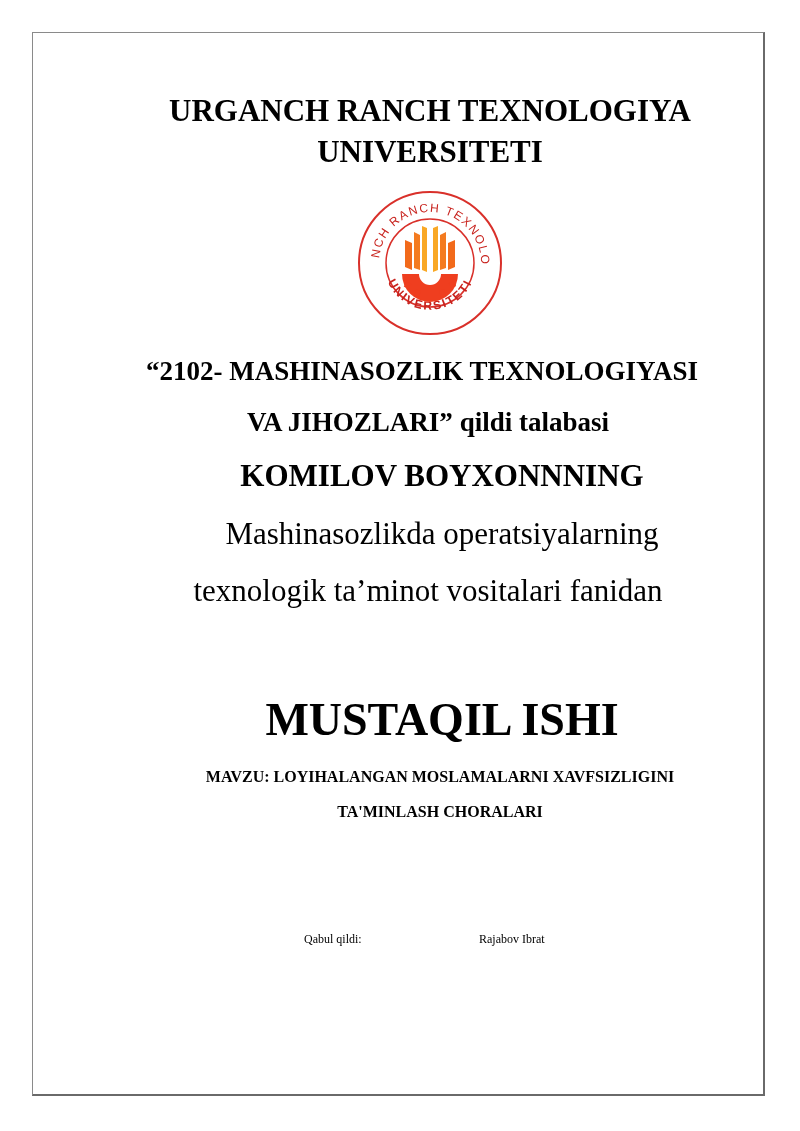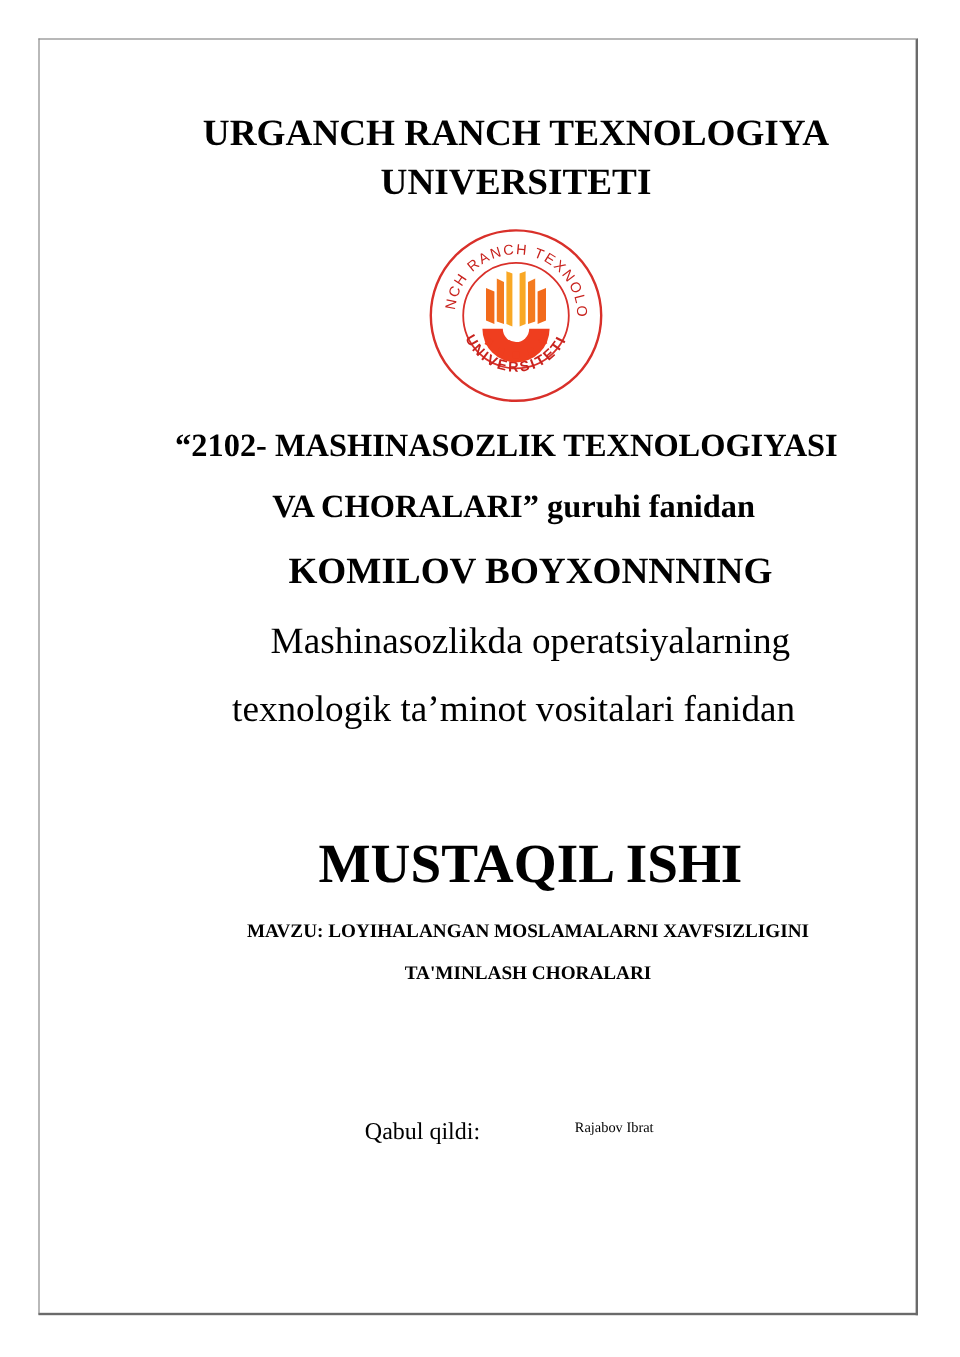--- a/index.html
+++ b/index.html
@@ -16,21 +16,21 @@
   #uni2 { top: 134px; font-size: 31px; left: 30px; }
   #logo { position: absolute; left: 357px; top: 190px; width: 146px; height: 146px; }
   #grp1 { top: 356px; font-size: 27px; left: 22px; }
   #grp2 { top: 407px; font-size: 27px; left: 28px; }
   #name { top: 458px; font-size: 31px; left: 42px; }
   #subj1 { top: 516px; font-size: 31px; left: 42px; }
   #subj2 { top: 573px; font-size: 31px; left: 28px; }
   #title { top: 693px; font-size: 46px; left: 42px; }
   #topic1 { top: 768px; font-size: 16px; left: 40px; }
   #topic2 { top: 803px; font-size: 16px; left: 40px; }
-  #accepted-label { position: absolute; left: 304px; top: 932px; font-size: 20px; }
+  #accepted-label { position: absolute; left: 304px; top: 932px; font-size: 12px; }
   #accepted-name { position: absolute; left: 479px; top: 932px; font-size: 12px; }
 </style>
 </head>
 <body>
 
 <div class="page-border"></div>
 
 <div id="uni1" class="line b">URGANCH  RANCH TEXNOLOGIYA</div>
 <div id="uni2" class="line b">UNIVERSITETI</div>
 
@@ -62,21 +62,21 @@
     <path d="M 48 50 L 55 53 L 55 80 L 48 77 Z" fill="#f26a1b"></path>
     <path d="M 57 42 L 63 45 L 63 80 L 57 78 Z" fill="#f47b20"></path>
     <path d="M 65 36 L 70 38 L 70 82 L 65 80 Z" fill="#f9a825"></path>
     <path d="M 98 50 L 91 53 L 91 80 L 98 77 Z" fill="#f26a1b"></path>
     <path d="M 89 42 L 83 45 L 83 80 L 89 78 Z" fill="#f47b20"></path>
     <path d="M 81 36 L 76 38 L 76 82 L 81 80 Z" fill="#f9a825"></path>
   </g>
 </svg>
 
 <div id="grp1" class="line b">“2102- MASHINASOZLIK TEXNOLOGIYASI</div>
-<div id="grp2" class="line b"><span>VA CHORALARI”</span><span> guruhi fanidan</span></div>
+<div id="grp2" class="line b"><span>VA JIHOZLARI”</span><span> qildi talabasi</span></div>
 
 <div id="name" class="line b">KOMILOV BOYXONNNING</div>
 
 <div id="subj1" class="line">Mashinasozlikda operatsiyalarning</div>
 <div id="subj2" class="line">texnologik ta’minot vositalari fanidan</div>
 
 <div id="title" class="line b">MUSTAQIL ISHI</div>
 
 <div id="topic1" class="line b">MAVZU: LOYIHALANGAN MOSLAMALARNI XAVFSIZLIGINI</div>
 <div id="topic2" class="line b">TA'MINLASH CHORALARI</div>

